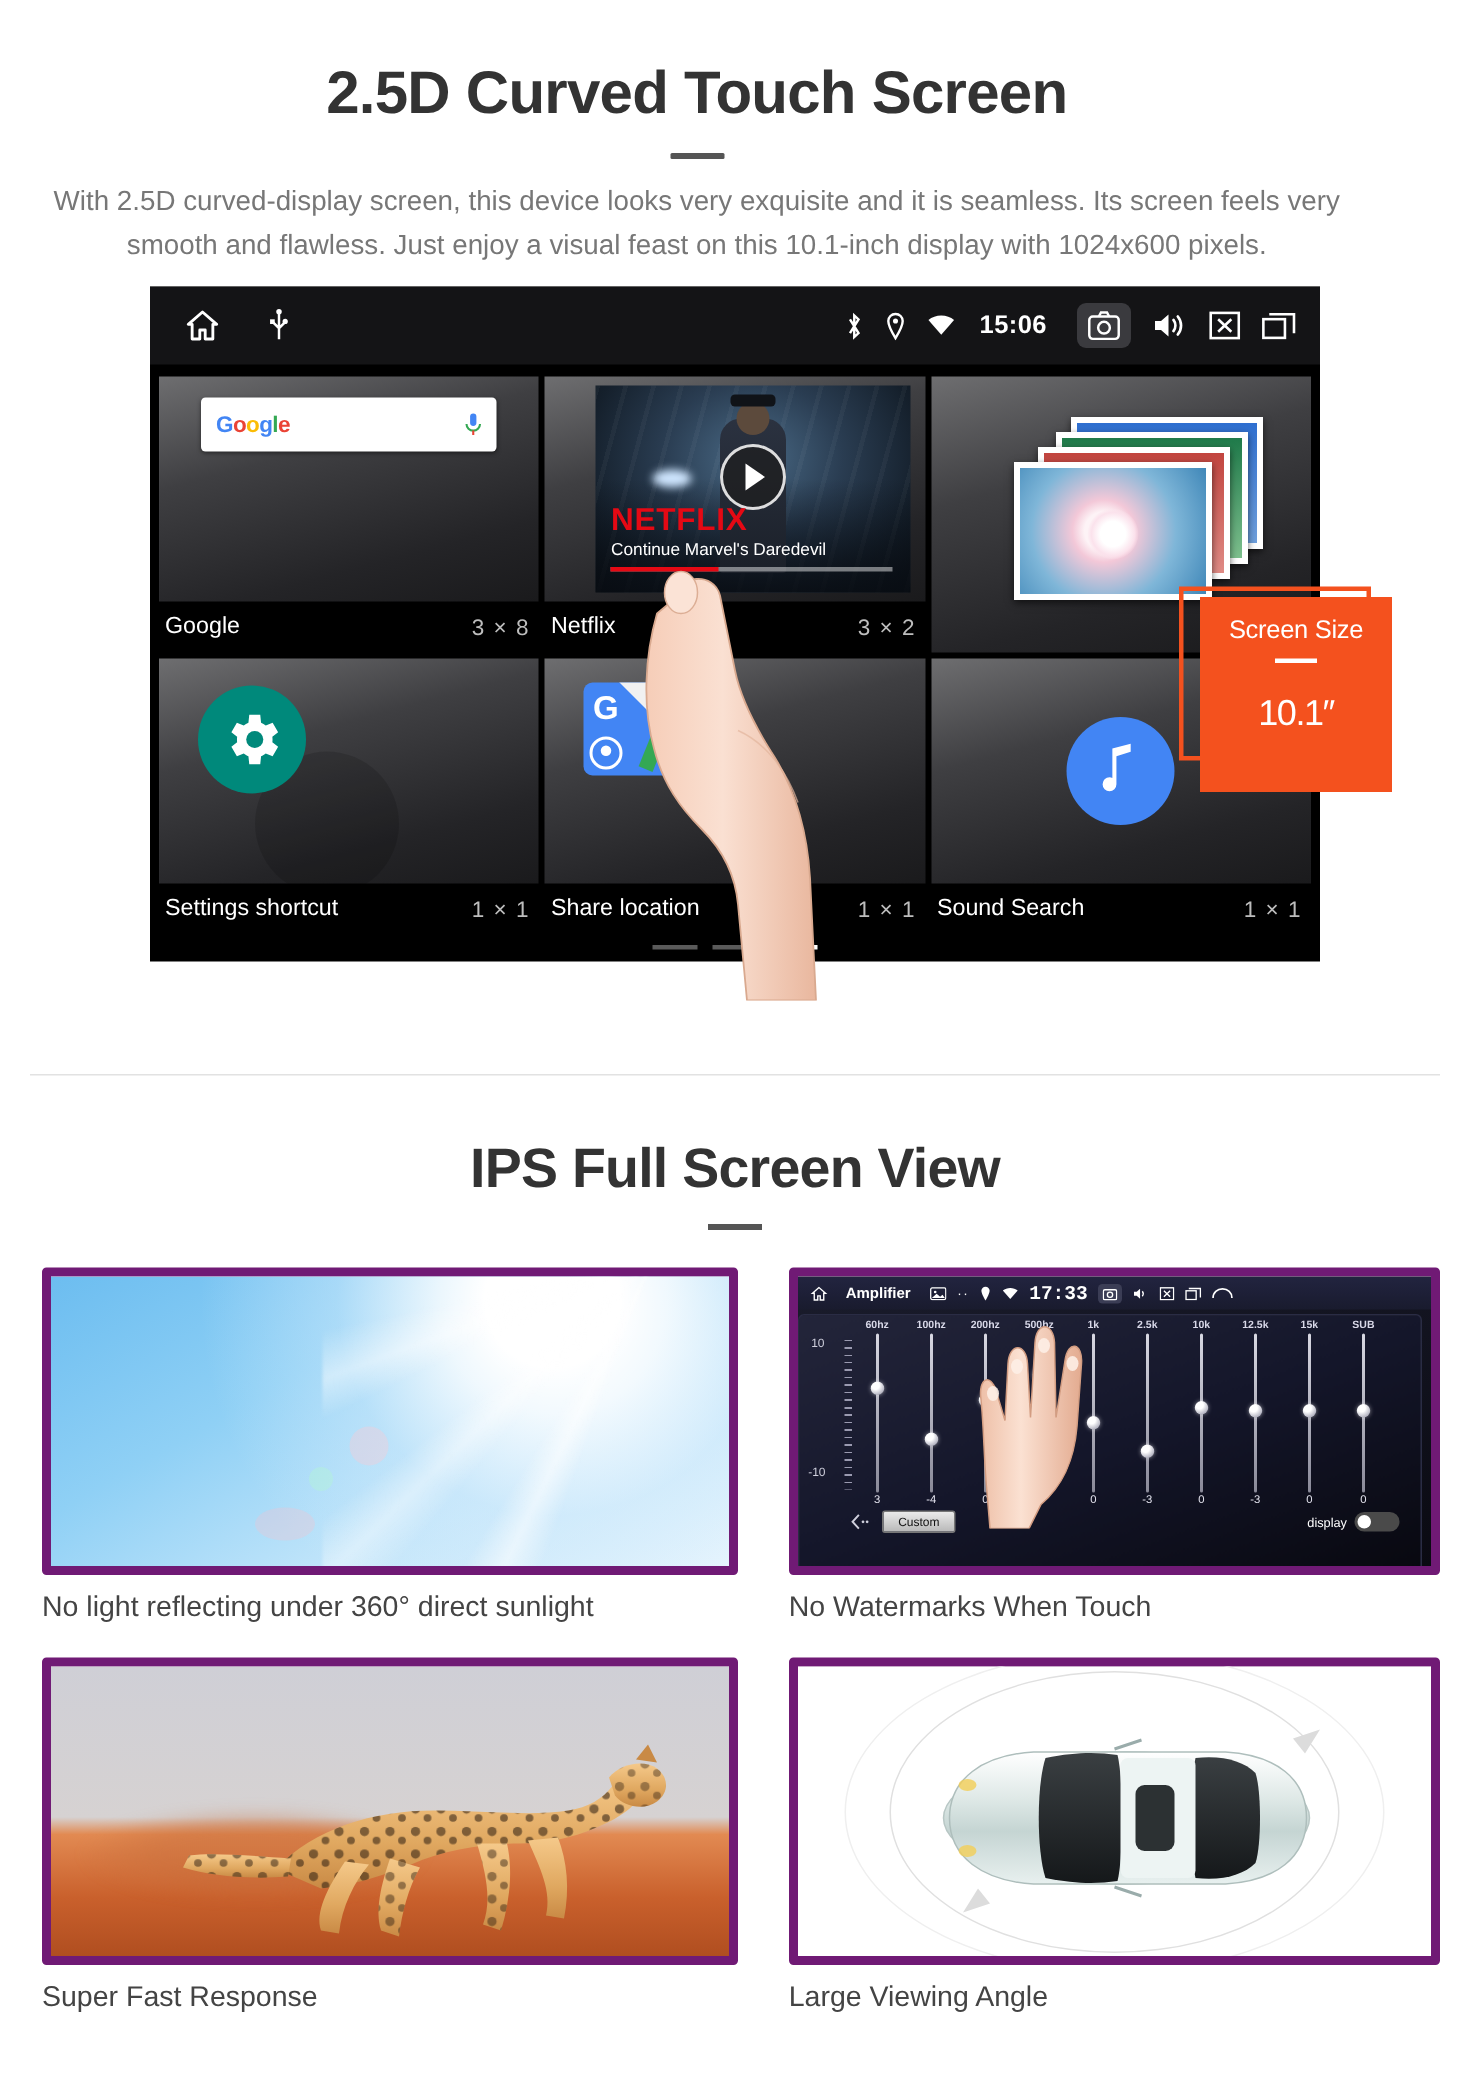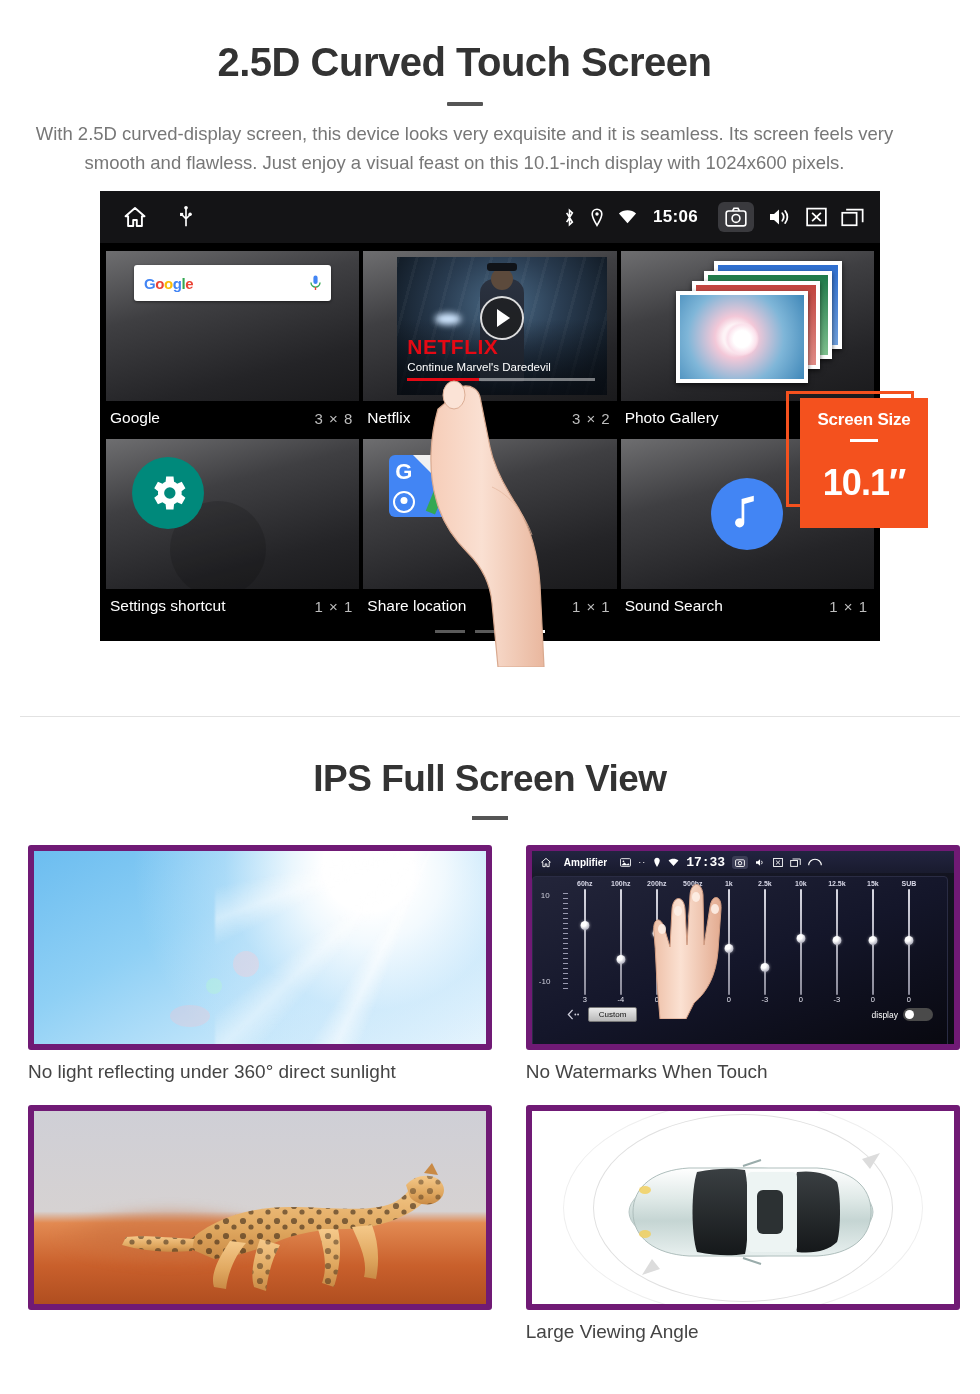--- a/index.html
+++ b/index.html
@@ -178,23 +178,23 @@
 
   
   .badge-frame {
     position:absolute; left:786px; top:200px; width:128px; height:116px;
     border: 3px solid #F4511E; z-index: 50;
   }
   .badge {
     position:absolute; left:800px; top:207px; width:128px; height:130px;
     background:#F4511E; z-index:51; color:#fff; text-align:center;
   }
-  .badge .bt { font-size:17px; font-weight:bold; padding-top:12px; letter-spacing:-0.2px;}
+  .badge .bt { font-size:17px; font-weight:normal; padding-top:12px; letter-spacing:-0.2px;}
   .badge .br { width:28px;height:3px;background:#fff;margin:9px auto 4px auto; }
-  .badge .bv { font-size:36px; font-weight:bold; letter-spacing:-1px;margin-top:20px; }
+  .badge .bv { font-size:24px; font-weight:normal; letter-spacing:-1px;margin-top:20px; }
 
   
   .divider { position:absolute; left:20px; top:716px; width:940px; height:1px; background:#e2e2e2; }
 
   
   .h2 {
     position:absolute; left:0; top:758px; width:980px;
     text-align:center; font-size:37px; font-weight:bold; color:#333;
     letter-spacing:-0.5px;
   }
@@ -403,24 +403,20 @@
 
           <div class="cell">
             <div class="tile">
               <div class="pg">
                 <div class="p4"></div>
                   <div class="p3"></div>
                   <div class="p2"></div>
                   <div class="p1"></div>
               </div>
             </div>
-            <div class="caption">
-              <span>Photo Gallery</span>
-              <span class="size">2 × 2</span>
-            </div>
           </div>
 
           <div class="cell">
             <div class="tile">
               <div class="gear-ghost"></div>
               <div class="gear-big">
                 <svg width="44" height="44" viewBox="0 0 24 24">
                     <path fill="#fff" d="M19.4 13a7.8 7.8 0 0 0 0-2l2.1-1.6-2-3.5-2.5 1a7.7 7.7 0 0 0-1.7-1L15 3H11l-.3 2.9a7.7 7.7 0 0 0-1.7 1l-2.5-1-2 3.5L6.6 11a7.8 7.8 0 0 0 0 2l-2.1 1.6 2 3.5 2.5-1c.5.4 1.1.8 1.7 1L11 21h4l.3-2.9c.6-.2 1.2-.6 1.7-1l2.5 1 2-3.5z"></path>
                     <circle cx="13" cy="12" r="3.1" fill="#00897B"></circle>
                   </svg>
@@ -715,20 +711,21 @@
               <path d="M160 128 C 130 126, 108 124, 92 126 L 88 134 C 108 140, 134 142, 158 140 Z" fill="url(#spots)" opacity=".5"></path>
               <path d="M226 128 C 220 146, 216 162, 220 176 L 232 180 C 234 164, 238 148, 246 134 Z" fill="url(#fur)"></path>
               <path d="M226 128 C 220 146, 216 162, 220 176 L 232 180 C 234 164, 238 148, 246 134 Z" fill="url(#spots)" opacity=".45"></path>
               <path d="M284 118 C 290 138, 294 156, 288 172 L 300 176 C 306 156, 308 136, 304 118 Z" fill="url(#fur)"></path>
               <path d="M284 118 C 290 138, 294 156, 288 172 L 300 176 C 306 156, 308 136, 304 118 Z" fill="url(#spots)" opacity=".45"></path>
               <path d="M318 116 C 326 134, 334 150, 330 166 L 342 168 C 346 148, 344 130, 338 114 Z" fill="url(#fur)"></path>
               <path d="M196 130 C 184 148, 176 164, 180 176 L 192 178 C 194 160, 202 144, 212 132 Z" fill="url(#fur)"></path>
             </g>
           </svg>
         </div>
+        <div class="cap">Super Fast Response</div>
       </div>
 
       <div class="card narrow">
         <div class="frame">
           <div class="car-bg"></div>
           <div class="orbit orbit2"></div>
           <div class="orbit"></div>
           <svg width="438" height="203" viewBox="0 0 438 203" style="position:absolute;inset:0">
             <defs>
               <linearGradient id="body" x1="0" y1="0" x2="0" y2="1">

